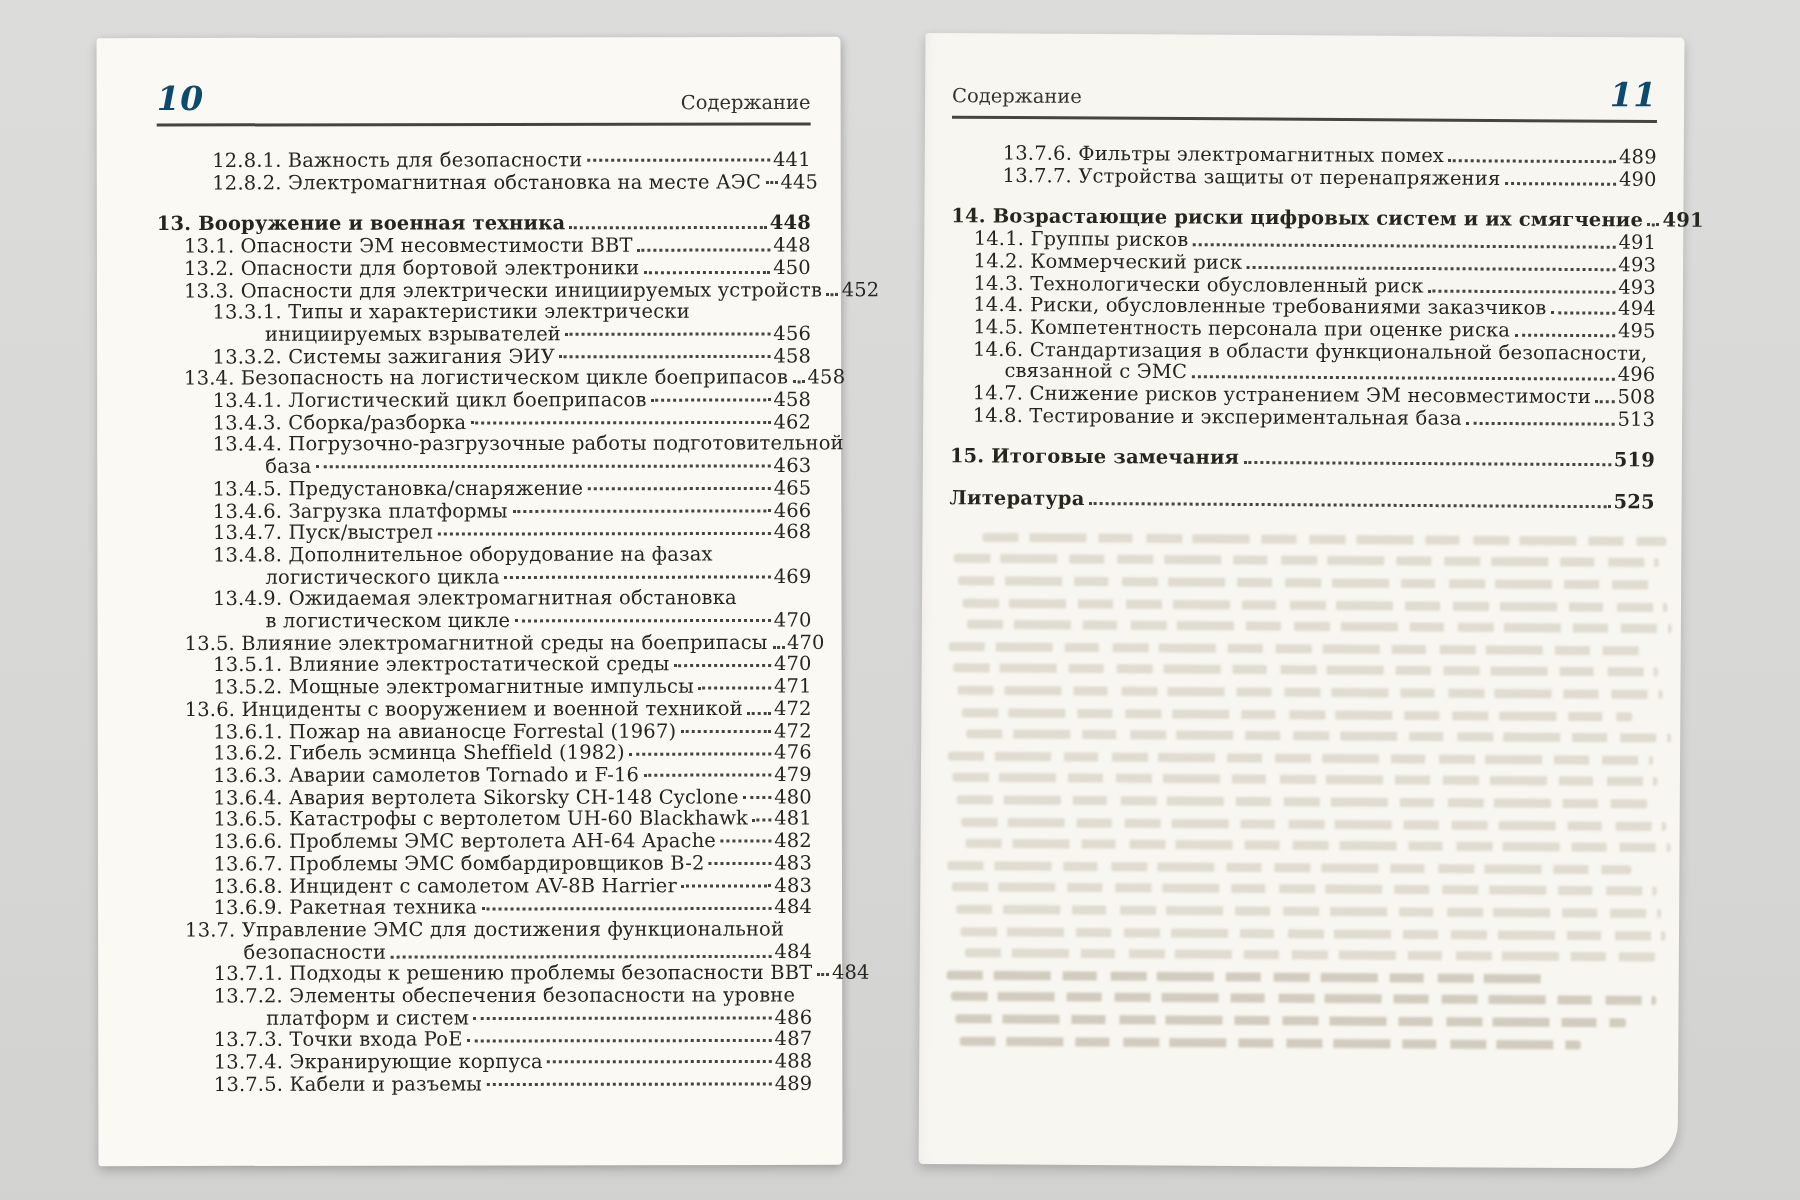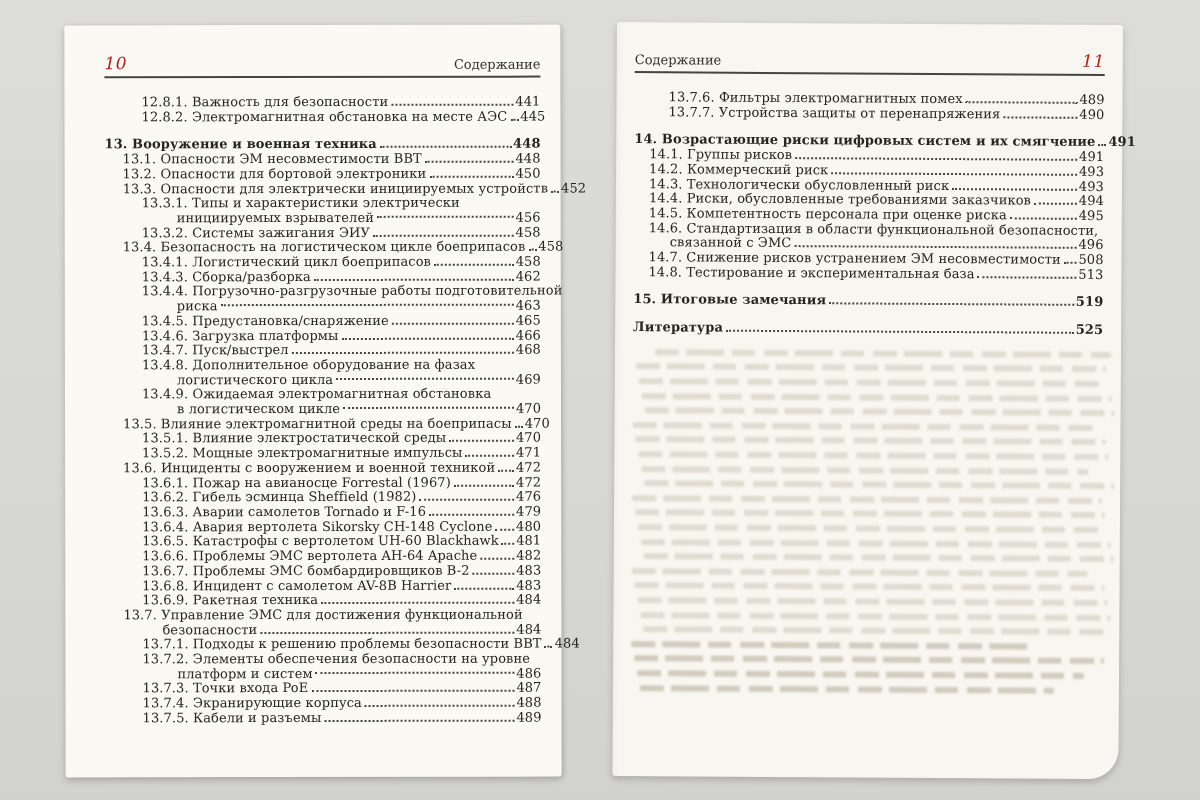--- a/index.html
+++ b/index.html
@@ -25,32 +25,32 @@
     padding:26px 18px 0 18px;
     border-radius:2px 3px 30px 3px;
     background:#f8f6f0;
     transform:rotate(0.35deg);transform-origin:top left;
     box-shadow:0 3px 7px rgba(0,0,0,.20), inset 5px 0 10px -6px rgba(0,0,0,.07);
   }
   .phead{
     display:flex;justify-content:space-between;align-items:baseline;
     border-bottom:2px solid #45453e;padding-bottom:3px;
   }
-  .folio{font-style:italic;font-weight:normal;font-size:17px;color:#b91c1c;letter-spacing:.5px;}
+  .folio{font-style:italic;font-weight:bold;font-size:22px;color:#0c4a6e;letter-spacing:.5px;}
   .rhead{font-size:13px;color:#33332b;}
   .toc{margin-top:17px;font-size:13px;letter-spacing:.1px;}
   .row{display:flex;align-items:baseline;line-height:14.7px;white-space:nowrap;}
   .row .t{flex:0 0 auto;}
   .dots{flex:1 1 auto;min-width:8px;border-bottom:2px dotted #45453e;margin:0 2px 2px 3px;}
   .pg{flex:0 0 auto;text-align:right;}
   .bold{font-weight:bold;}
   .gap{margin-top:13px;}
   [data-page="left"] .lvl1{margin-left:0;}
   [data-page="left"] .lvl2{margin-left:18px;}
-  [data-page="left"] .lvl3{margin-left:37px;}
+  [data-page="left"] .lvl3{margin-left:37px;align-items:center;}
   [data-page="left"] .wrap2{margin-left:57px;}
   [data-page="left"] .wrap3{margin-left:72px;align-items:center;}
   [data-page="right"] .lvl1{margin-left:0;}
   [data-page="right"] .lvl2{margin-left:15px;}
   [data-page="right"] .lvl3{margin-left:34px;}
   [data-page="right"] .wrap2{margin-left:36px;}
   .bleed{margin-top:14px;}
   .bleed .bl{
     height:6px;border-radius:2px;
     filter:blur(.8px);
@@ -125,21 +125,21 @@
       </div>
       <div class="row lvl3">
         <span class="t">13.4.3. Сборка/разборка</span>
         <span class="dots"></span>
         <span class="pg">462</span>
       </div>
       <div class="row lvl3">
         <span class="t">13.4.4. Погрузочно-разгрузочные работы подготовительной</span>
       </div>
       <div class="row wrap3">
-        <span class="t">риска</span>
+        <span class="t">база</span>
         <span class="dots"></span>
         <span class="pg">463</span>
       </div>
       <div class="row lvl3">
         <span class="t">13.4.5. Предустановка/снаряжение</span>
         <span class="dots"></span>
         <span class="pg">465</span>
       </div>
       <div class="row lvl3">
         <span class="t">13.4.6. Загрузка платформы</span>

